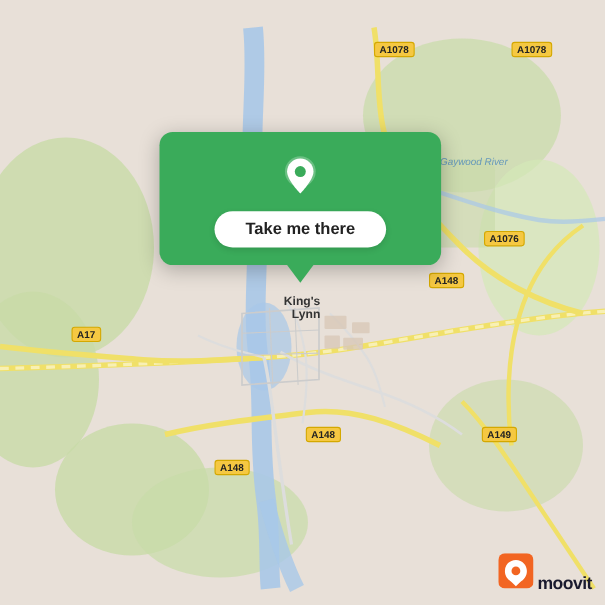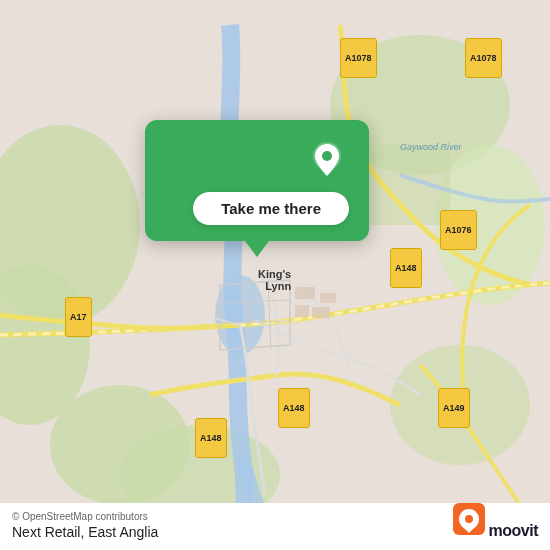--- a/index.html
+++ b/index.html
@@ -25,26 +25,26 @@
       position: absolute;
       top: 0; left: 0;
       width: 100%; height: 100%;
     }
 
     
     #popup-card {
       position: absolute;
       top: 120px;
       left: 145px;
-      width: 224px;
+      width: 256px;
       background: #3aab5a;
       border-radius: 12px;
       display: flex;
       flex-direction: column;
-      align-items: flex-end;
+      align-items: center;
       padding: 18px 20px 16px 20px;
       box-shadow: 0 4px 18px rgba(0,0,0,0.25);
       z-index: 10;
     }
 
     #popup-card::after {
       content: '';
       position: absolute;
       bottom: -16px;
       left: 50%;
@@ -125,21 +125,21 @@
       margin-top: 24px;
     }
 
     
     .road-label {
       position: absolute;
       background: #f5c842;
       color: #222;
       font-size: 9px;
       font-weight: 700;
-      padding: 14px 4px;
+      padding: 1px 4px;
       border-radius: 3px;
       border: 1px solid #d4a800;
       z-index: 5;
     }
   </style>
 </head>
 <body>
 
 <div id="map-container">
 
@@ -213,24 +213,20 @@
     <div id="location-icon-wrap">
       <svg width="44" height="44" viewBox="0 0 44 44" xmlns="http://www.w3.org/2000/svg">
         <circle cx="22" cy="18" r="14" fill="white" opacity="0.25"></circle>
         <path d="M22 6 C15.4 6 10 11.4 10 18 C10 26 22 38 22 38 C22 38 34 26 34 18 C34 11.4 28.6 6 22 6Z" fill="white"></path>
         <circle cx="22" cy="18" r="5" fill="#3aab5a"></circle>
       </svg>
     </div>
     <button id="take-me-there-btn">Take me there</button>
   </div>
 
-  <div id="bottom-bar">
-    <div id="attribution">© OpenStreetMap contributors</div>
-    <div id="location-label">Next Retail, East Anglia</div>
-  </div>
 
   <div id="moovit-logo">
     <svg id="moovit-icon" viewBox="0 0 32 32" xmlns="http://www.w3.org/2000/svg">
       <rect width="32" height="32" rx="6" fill="#f26522"></rect>
       <path d="M16 6 C10 6 6 11 6 16 C6 21 9 24 12 26 L16 30 L20 26 C23 24 26 21 26 16 C26 11 22 6 16 6Z" fill="white"></path>
       <circle cx="16" cy="16" r="4" fill="#f26522"></circle>
     </svg>
     <span id="moovit-text">moovit</span>
   </div>
 

